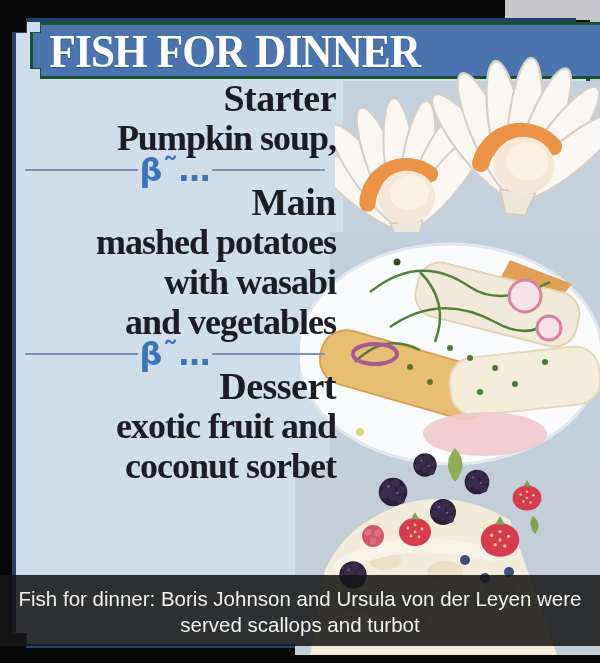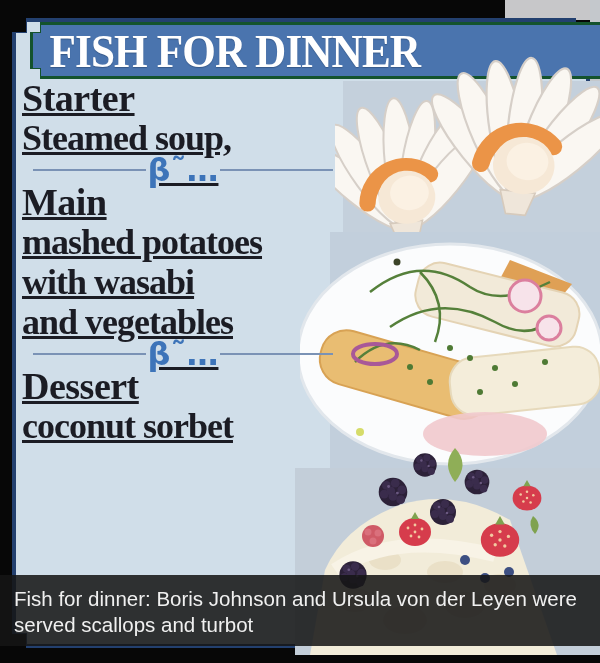--- a/index.html
+++ b/index.html
@@ -30,38 +30,38 @@
   .banner-inner{position:absolute;left:3px;top:3px;right:3px;bottom:3px;background:#4a74ae;
     clip-path:polygon(0 8px,8px 8px,8px 0,calc(100% - 8px) 0,calc(100% - 8px) 8px,100% 8px,
       100% calc(100% - 8px),calc(100% - 8px) calc(100% - 8px),calc(100% - 8px) 100%,
       8px 100%,8px calc(100% - 8px),0 calc(100% - 8px));}
   .banner-title{display:block;padding:1px 0 0 18px;font-family:"Liberation Serif",serif;font-weight:bold;
     font-size:47px;line-height:50px;color:#ffffff;letter-spacing:-1px;white-space:nowrap;
     transform:scaleX(0.92);transform-origin:left center;
     text-shadow:0 1px 1px rgba(20,40,70,0.35);}
 
   
-  .menu{position:absolute;left:22px;top:78px;width:322px;z-index:6;text-align:left;
-    font-family:"Liberation Serif",serif;font-weight:bold;color:#1b1c24;text-decoration:underline;}
+  .menu{position:absolute;left:14px;top:78px;width:322px;z-index:6;text-align:right;
+    font-family:"Liberation Serif",serif;font-weight:bold;color:#1b1c24;}
   .menu-heading{font-size:38px;line-height:40px;letter-spacing:-0.5px;}
   .menu-line{font-size:36px;line-height:40px;letter-spacing:-1px;}
   .divider{width:300px;height:24px;margin:0 auto;display:flex;align-items:center;}
   .dline{flex:1;height:2px;background:#7a92b5;}
   .star{color:#3d74b9;font-size:32px;line-height:24px;margin:0 2px;font-family:"DejaVu Sans",sans-serif;}
 
   
   .photo{position:absolute;z-index:4;}
   .photo-scallops{left:335px;top:48px;}
   .photo-fish{left:300px;top:232px;}
   .photo-pavlova{left:295px;top:420px;}
 
   
   .caption{position:absolute;left:0;top:575px;width:600px;height:71px;z-index:10;
     background:rgba(22,22,22,0.87);display:flex;justify-content:center;}
-  .caption-text{margin-top:11px;width:572px;font-size:20.5px;line-height:26px;color:#f0f0f0;text-align:left;}
+  .caption-text{margin-top:11px;width:572px;font-size:20.5px;line-height:26px;color:#f0f0f0;text-align:center;}
 </style>
 </head>
 <body>
 
 <div class="stage">
 
   <div class="gray-top"></div>
   <div class="gray-right"></div>
 
   <div class="plaque">
@@ -186,36 +186,37 @@
       <circle cx="170" cy="140" r="5"></circle>
         <circle cx="190" cy="158" r="5"></circle>
         <circle cx="214" cy="152" r="5"></circle>
     </g>
     <path d="M 160,28 Q 175,44 160,62 Q 146,44 160,28 Z" fill="#8fae57"></path>
     <path d="M 238,96 Q 248,104 240,114 Q 232,105 238,96 Z" fill="#7fa24f"></path>
   </svg>
 
   <div class="menu">
     <div class="menu-heading">Starter</div>
-    <div class="menu-line">Steamed soup,</div>
+    <div class="menu-line">Pumpkin soup,</div>
     <div class="divider">
       <span class="dline"></span>
       <span class="star">β˜…</span>
       <span class="dline"></span>
     </div>
     <div class="menu-heading">Main</div>
     <div class="menu-line">mashed potatoes</div>
     <div class="menu-line">with wasabi</div>
     <div class="menu-line">and vegetables</div>
     <div class="divider">
       <span class="dline"></span>
       <span class="star">β˜…</span>
       <span class="dline"></span>
     </div>
     <div class="menu-heading">Dessert</div>
+    <div class="menu-line">exotic fruit and</div>
     <div class="menu-line">coconut sorbet</div>
   </div>
 
   <div class="caption">
     <div class="caption-text">Fish for dinner: Boris Johnson and Ursula von der Leyen were served scallops and turbot</div>
   </div>
 
 </div>
 
 </body></html>

